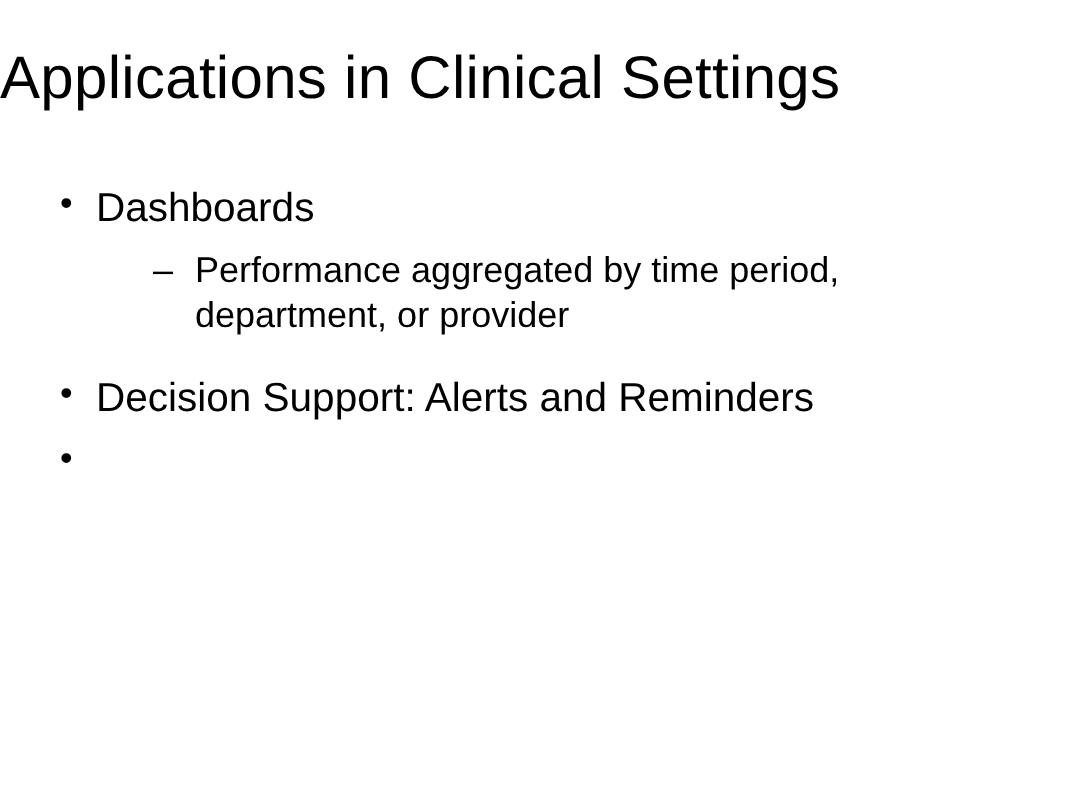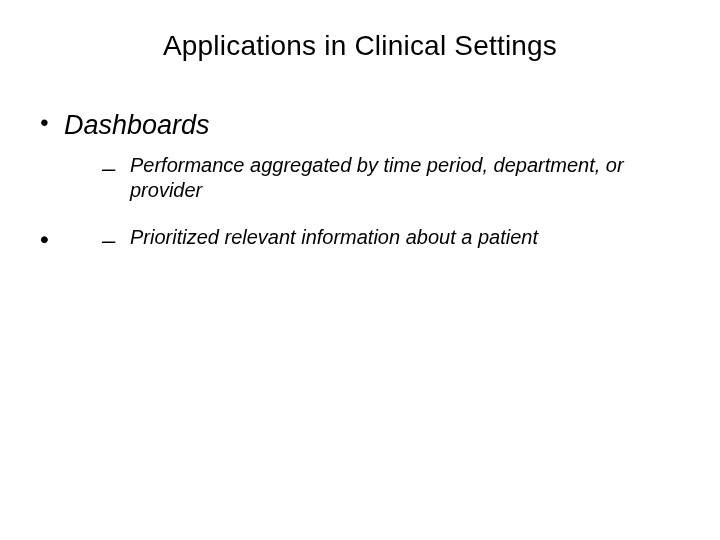--- a/index.html
+++ b/index.html
@@ -14,28 +14,27 @@
     position: relative;
   }
   .slide {
     position: relative;
     width: 720px;
     height: 540px;
     box-sizing: border-box;
   }
   .title {
     font-family: Verdana, Geneva, sans-serif;
-    font-size: 28px;
-    text-align: center;
+    font-size: 40px;
+    text-align: left;
     margin-top: 30px;
     letter-spacing: 0.2px;
   }
   .content {
     margin: 46px 32px 0 32px;
-    font-style: italic;
   }
   ul.level1 {
     list-style: none;
     padding: 0;
     margin: 0;
   }
   ul.level1 > li {
     position: relative;
     padding-left: 32px;
     font-size: 27px;
@@ -50,21 +49,21 @@
     font-size: 24px;
   }
   ul.level2 {
     list-style: none;
     padding: 0;
     margin: 10px 0 22px 0;
   }
   ul.level2 > li {
     position: relative;
     padding-left: 66px;
-    font-size: 20px;
+    font-size: 24px;
     line-height: 1.26;
   }
   ul.level2 > li::before {
     content: "–";
     position: absolute;
     left: 38px;
     top: 0;
     font-size: 24px;
   }
 </style>
@@ -79,24 +78,20 @@
     <ul class="level1">
       <li>
         <span>Dashboards</span>
         <ul class="level2">
           <li>
             <span>Performance aggregated by time period, department, or provider</span>
           </li>
         </ul>
       </li>
       <li>
+        <span>Decision Support: Alerts and Reminders</span>
       </li>
       <li>
-        <ul class="level2">
-          <li>
-            <span>Prioritized relevant information about a patient</span>
-          </li>
-        </ul>
       </li>
     </ul>
   </div>
 
 </div>
 
 </body></html>

